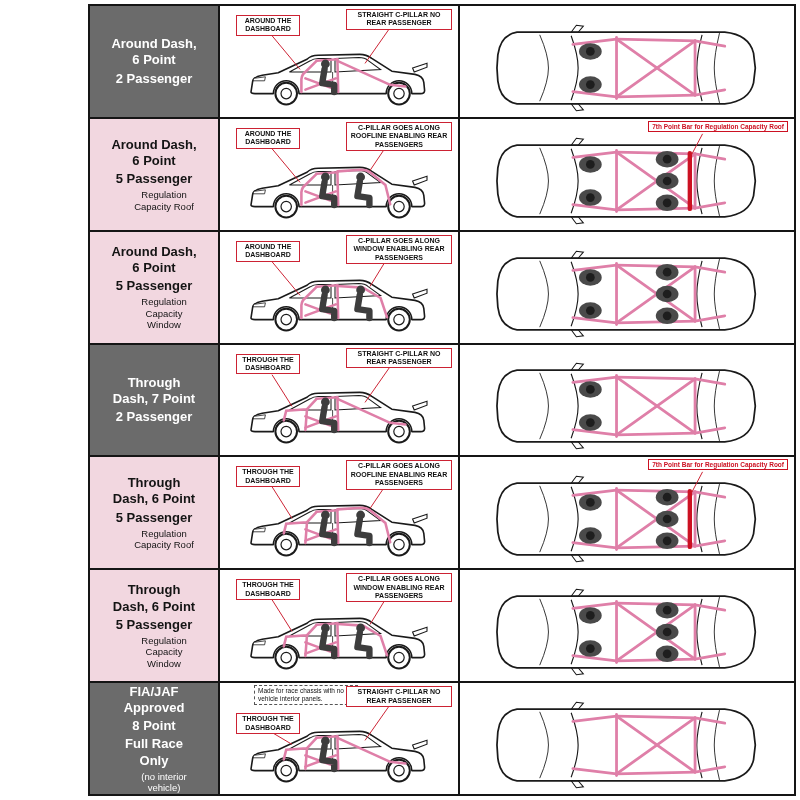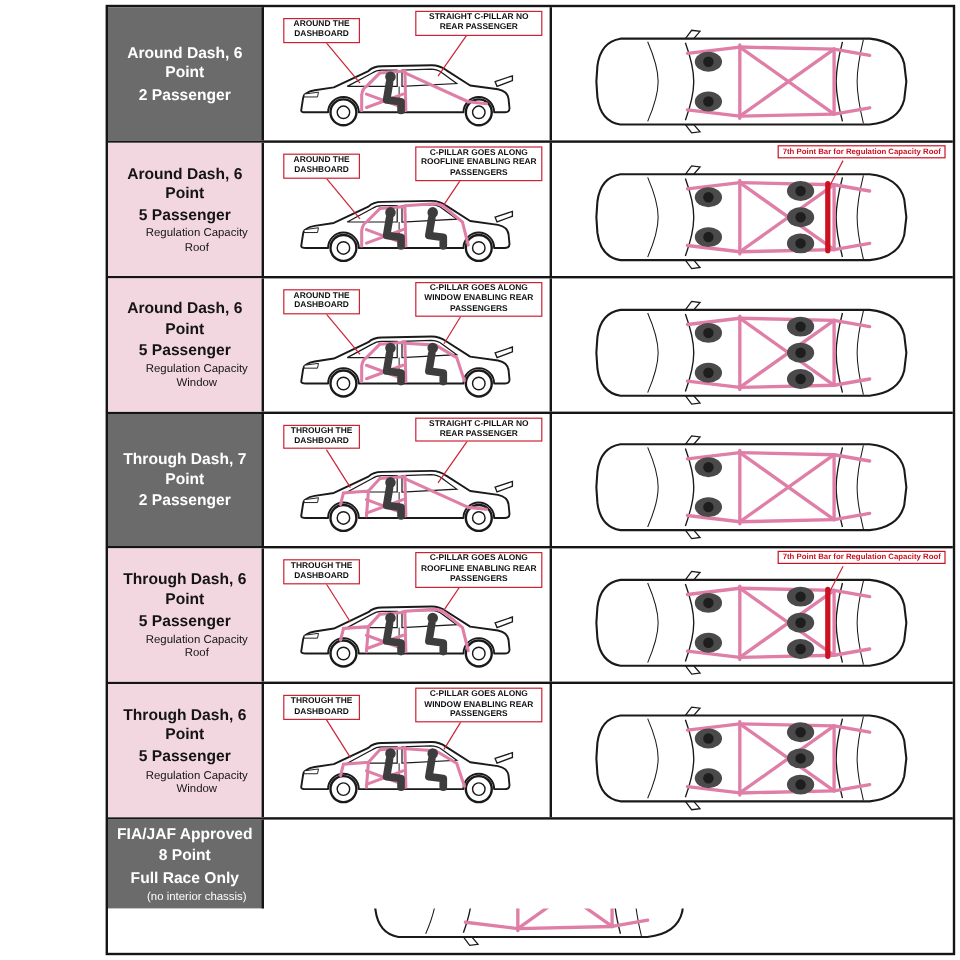--- a/index.html
+++ b/index.html
@@ -1,20 +1,20 @@
 <!DOCTYPE html>
 <html><head>
 <meta charset="utf-8">
 <style>
   * { margin:0; padding:0; box-sizing:border-box; }
   html,body { width:800px; height:800px; background:#ffffff; font-family:"Liberation Sans", sans-serif; }
   .chart { position:absolute; left:88px; top:4px; width:708px; height:792px; border:2px solid #151515; display:flex; flex-direction:column; background:#fff; }
   .row { flex:1; display:flex; border-bottom:2px solid #151515; min-height:0; }
-  .row:last-child { border-bottom:none;flex-direction:column; }
-  .label { width:130px; border-right:2px solid #151515; display:flex; flex-direction:column; justify-content:center; align-items:center; text-align:center; gap:2px; padding:4px; }
+  .row:last-child { border-bottom:none; }
+  .label { width:130px; border-right:2px solid #151515; display:flex; flex-direction:column; justify-content:center; align-items:center; text-align:center; gap:2px; padding:20px; }
   .label.gray { background:#6b6b6b; color:#ffffff; }
   .label.pink { background:#f2d7e0; color:#141414; }
   .lb { font-weight:bold; font-size:13px; line-height:1.25; }
   .ls { font-size:9.5px; line-height:1.2;margin-left:20px; }
   .cell { position:relative; min-width:0; overflow:hidden; }
   .cell.side { width:240px; border-right:2px solid #151515; }
   .cell.top { flex:1; }
   svg.car { position:absolute; bottom:1px; left:50%; transform:translateX(-50%); }
   .side svg.car { height:88px; }
   .top svg.car { height:96px; }
@@ -307,21 +307,21 @@
           <use href="#tv-fig-rear"></use>
         </svg>
     </div>
   </div>
 
   <div class="row">
     <div class="label gray">
       <div class="lb">FIA/JAF Approved</div>
       <div class="lb">8 Point</div>
       <div class="lb">Full Race Only</div>
-      <div class="ls">(no interior chassis)</div>
+      <div class="ls">(no interior vehicle)</div>
     </div>
     <div class="cell side">
       <svg class="car" viewBox="0 0 240 110">
           <use href="#sv-body"></use>
           <use href="#sv-hoop"></use>
           <use href="#sv-front-through"></use>
           <use href="#sv-rear-straight"></use>
           <use href="#sv-fig"></use>
         </svg>
       <svg class="leaders" viewBox="0 0 238 112" preserveAspectRatio="none">

